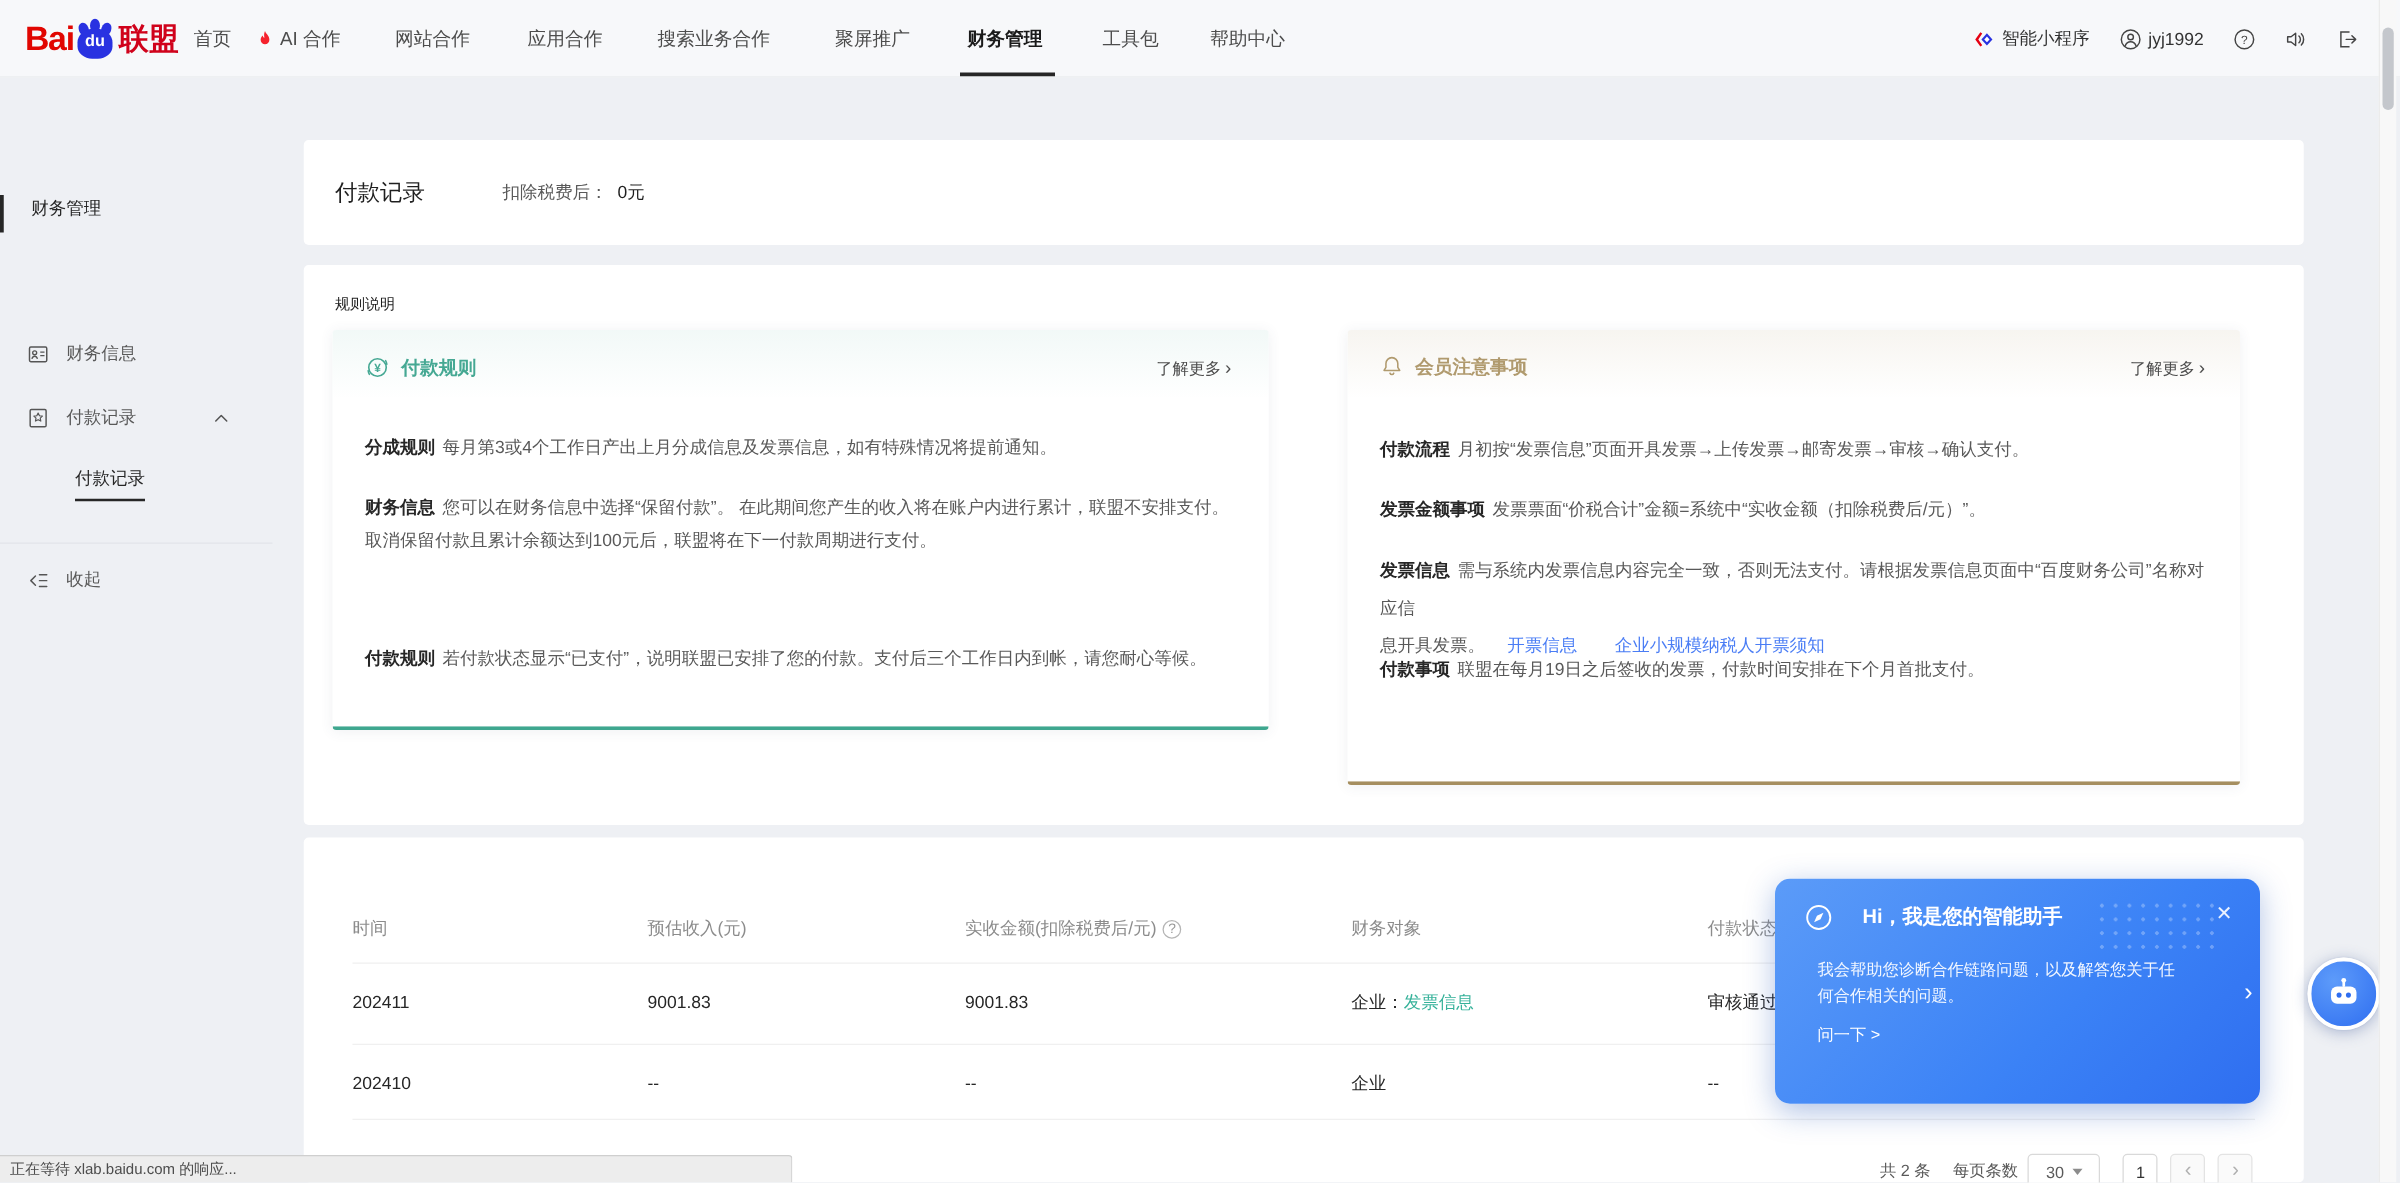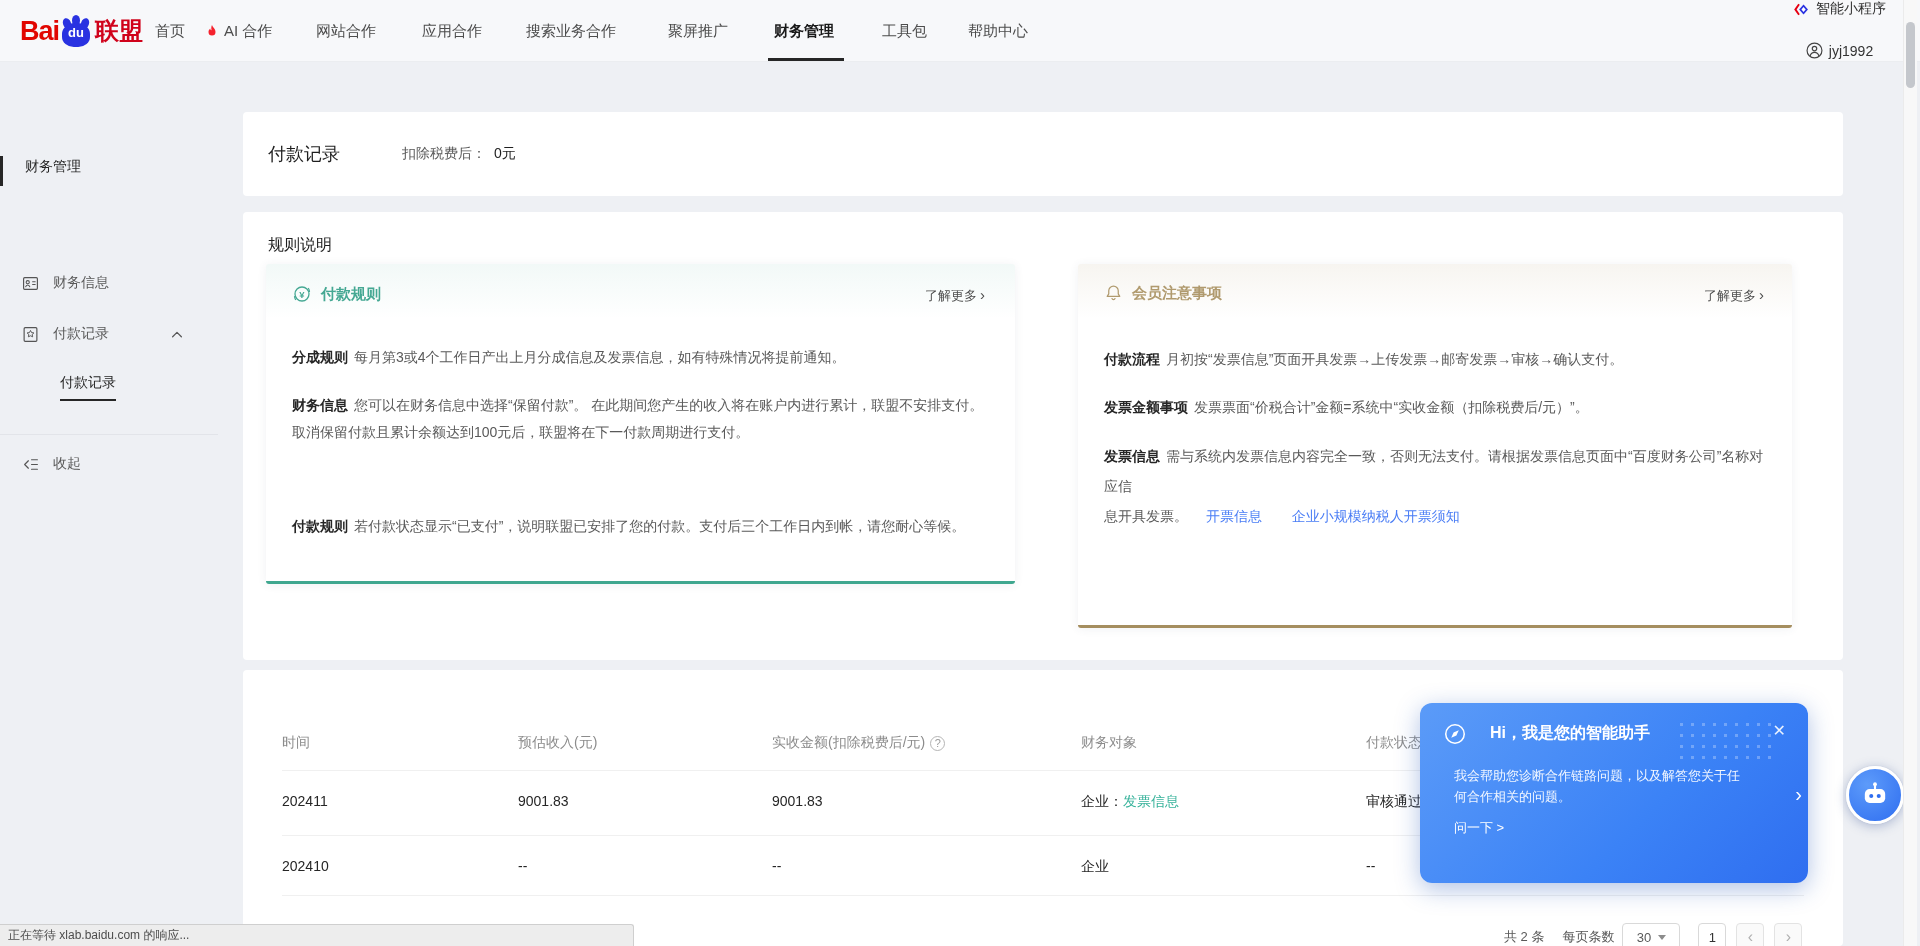--- a/index.html
+++ b/index.html
@@ -13,21 +13,21 @@
   .logo-bai { color:#e10601; font-size:27px; font-weight:700; letter-spacing:-1px; }
   .logo-paw { position:relative; width:32px; height:32px; margin:0 1px; }
   .paw-pad { position:absolute; left:2px; top:8px; width:28px; height:24px; background:#2932e1; border-radius:46% 46% 42% 42%; }
   .paw-toe { position:absolute; width:8px; height:11px; background:#2932e1; border-radius:50%; top:0; }
   .paw-toe.t1{ left:3px; top:3px; transform:rotate(-20deg);} .paw-toe.t2{ left:12px; top:0;} .paw-toe.t3{ left:21px; top:3px; transform:rotate(20deg);}
   .logo-du { position:absolute; left:2px; top:10px; width:28px; text-align:center; color:#fff; font-size:13px; font-weight:700; }
   .logo-union { color:#d0021b; font-size:24px; font-weight:700; margin-left:2px; }
   .nav-item { position:absolute; top:0; height:62px; display:flex; align-items:center; gap:5px; font-size:15px; color:#4d4d4d; cursor:pointer; }
   .nav-item.active { color:#1a1a1a; font-weight:700; }
   .nav-underline { position:absolute; left:768px; bottom:0; width:76px; height:3px; background:#262626; }
-  .topbar-right { position:absolute; right:34px; top:0; height:62px; display:flex; align-items:center; gap:24px; font-size:14px; color:#333;flex-direction:column; }
+  .topbar-right { position:absolute; right:34px; top:0; height:62px; display:flex; align-items:center; gap:24px; font-size:14px; color:#333; }
   .tr-group { display:flex; align-items:center; gap:6px; cursor:pointer; }
   .icon16 { width:17px; height:17px; display:block; }
 
   
   .sidebar { position:absolute; left:0; top:62px; width:218px; height:884px; }
   .side-section { position:absolute; left:25px; top:96px; font-size:14px; color:#262626; font-weight:500; cursor:pointer; }
   .side-bar-indicator { position:absolute; left:0; top:94px; width:3px; height:30px; background:#262626; }
   .side-item { position:absolute; display:flex; align-items:center; gap:14px; left:22px; font-size:14px; color:#595959; cursor:pointer; }
   .side-item svg { width:17px; height:17px; }
   .side-sub { position:absolute; left:60px; font-size:14px; color:#262626; border-bottom:2px solid #262626; padding-bottom:7px; cursor:pointer; }
@@ -35,21 +35,21 @@
   .side-divider { position:absolute; left:0; top:372px; width:218px; height:1px; background:#e2e4e9; }
 
   
   .card { position:absolute; left:243px; width:1600px; background:#fff; border-radius:4px; }
   .card-overview { top:112px; height:84px; display:flex; align-items:center; }
   .ov-title { font-size:18px; color:#1f1f1f; font-weight:500; margin-left:25px; }
   .ov-balance { margin-left:62px; font-size:14px; color:#595959; }
   .ov-balance b { color:#1f1f1f; font-weight:400; margin-left:8px; }
 
   .card-rules { top:212px; height:448px; }
-  .rules-title { position:absolute; left:25px; top:23px; font-size:16px; color:#1f1f1f; font-weight:500; }
+  .rules-title { position:absolute; left:25px; top:23px; font-size:12px; color:#1f1f1f; font-weight:500; }
   .inner-card { position:absolute; top:52px; background:#fff; box-shadow:0 1px 10px rgba(60,80,100,0.08); border-radius:3px; }
   .inner-left { left:23px; width:749px; height:320px; border-bottom:3px solid #3fa78f;
     background:linear-gradient(180deg, rgba(69,168,147,0.07), rgba(255,255,255,0) 55px), #fff; }
   .inner-right { left:835px; width:714px; height:364px; border-bottom:3px solid #a58e5f;
     background:linear-gradient(180deg, rgba(176,154,110,0.10), rgba(255,255,255,0) 55px), #fff; }
   .ic-header { position:absolute; left:26px; top:20px; display:flex; align-items:center; gap:9px; font-size:15px; font-weight:600; }
   .ic-header.teal { color:#45a893; }
   .ic-header.gold { color:#b09a6e; }
   .ic-more { position:absolute; top:22px; font-size:13px; color:#4d4d4d; cursor:pointer; }
   .inner-left .ic-more { right:30px; } .inner-right .ic-more { right:28px; }
@@ -264,20 +264,23 @@
       </div>
       <div class="rule-line" style="top:130px">
         <b>发票金额事项</b><span>发票票面“价税合计”金额=系统中“实收金额（扣除税费后/元）”。</span>
       </div>
       <div class="rule-line" style="top:177px;width:666px;line-height:30px">
         <b>发票信息</b><span>需与系统内发票信息内容完全一致，否则无法支付。请根据发票信息页面中“百度财务公司”名称对应信</span><br>
         <span>息开具发票。</span>
         <span class="rule-link" style="margin-left:14px">开票信息</span>
         <span class="rule-link">企业小规模纳税人开票须知</span>
       </div>
+      <div class="rule-line" style="top:258px">
+        <b>付款事项</b><span>联盟在每月19日之后签收的发票，付款时间安排在下个月首批支付。</span>
+      </div>
     </div>
   </div>
 
   <div class="card card-table">
     <div class="th-cell" style="left:39px">
         <span>时间</span>
       </div>
     <div class="th-cell" style="left:275px">
         <span>预估收入(元)</span>
       </div>

